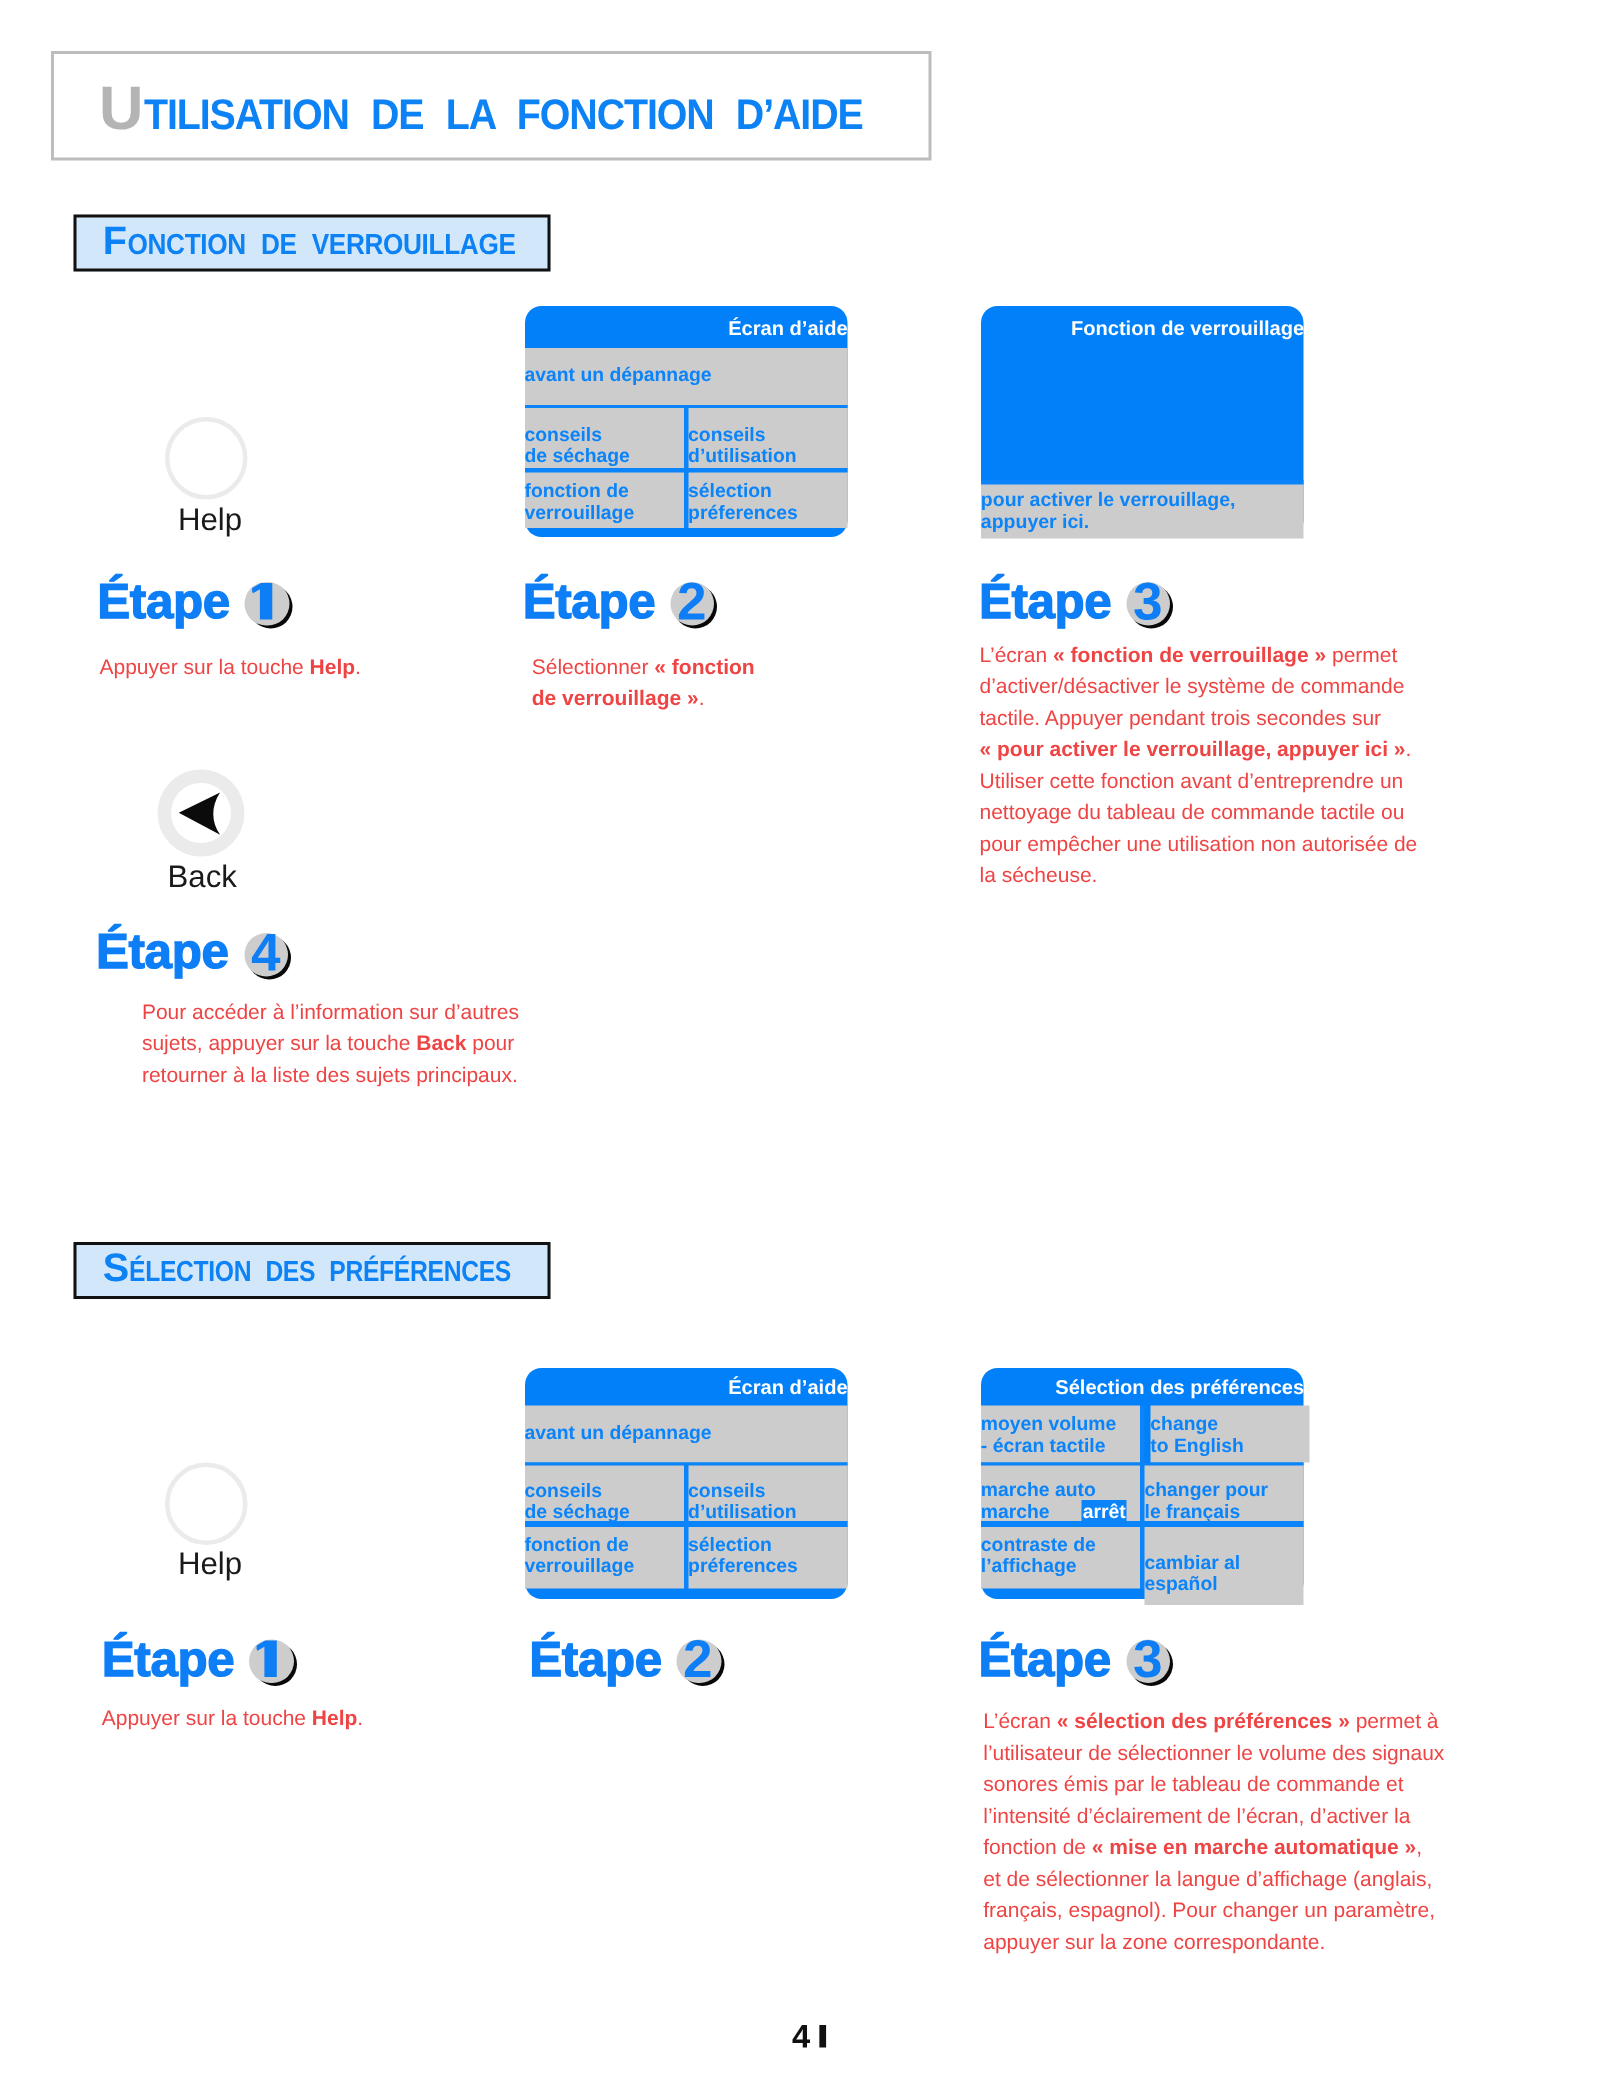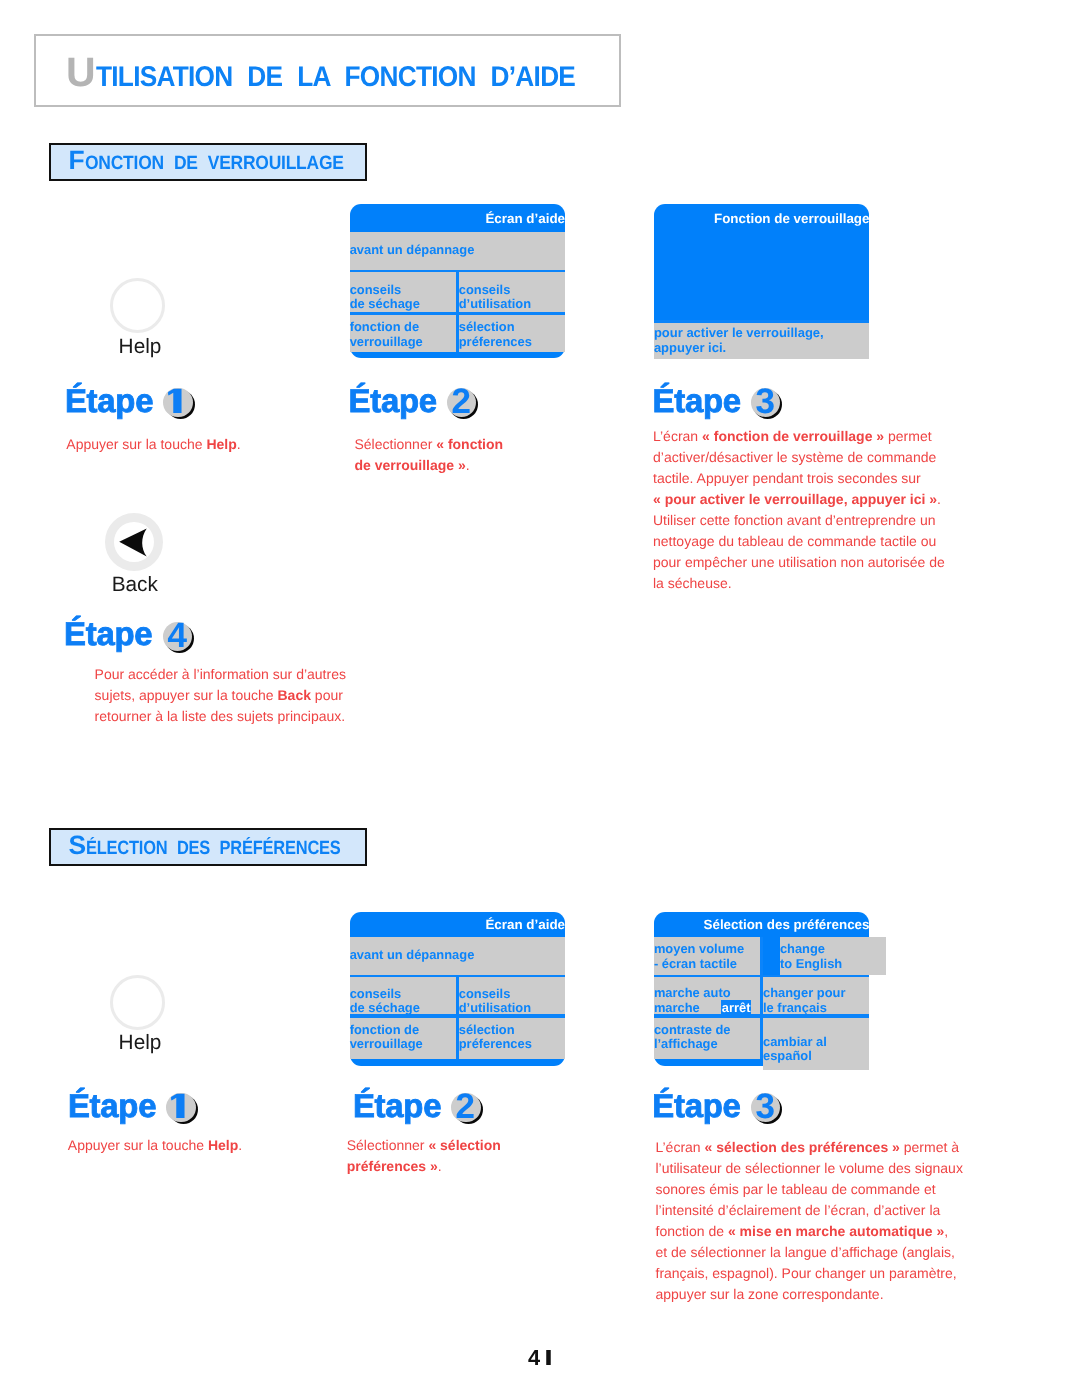--- a/index.html
+++ b/index.html
@@ -152,21 +152,21 @@
       <div class="hline" style="left:0px;width:215.4px;top:102px;height:3.3px;"></div>
       <div class="cell" style="left:0px;top:105.3px;width:106.35000000000001px;height:41.6px;padding-top:5px;font-size:12.9px;line-height:14.6px;">fonction de<br>verrouillage</div>
       <div class="vline" style="left:106.35000000000001px;top:105.3px;width:2.7px;height:41.6px;"></div>
       <div class="cell" style="left:109.05000000000001px;top:105.3px;width:106.35000000000001px;height:41.6px;padding-top:5px;font-size:12.9px;line-height:14.6px;">sélection<br>préferences</div>
     </div>
   <div class="panel" id="panelD" style="left: 653.9px; top: 912.3px; width: 215.6px; height: 153.3px;">
       <div class="hdr" style="top:4.6px;font-size:13.4px;">Sélection des préférences</div>
       <div class="hline" style="left:0px;width:215.6px;top:25.2px;height:0px;"></div>
       <div class="cell" style="left:0px;top:25.2px;width:106.45px;height:37.1px;padding-top:5px;font-size:12.9px;line-height:14.6px;">moyen volume<br>- écran tactile</div>
       <div class="vline" style="left:106.45px;top:25.2px;width:2.7px;height:37.1px;"></div>
-      <div class="cell" style="left:126px;top:25.2px;width:106.45px;height:37.1px;padding-top:5px;font-size:12.9px;line-height:14.6px;">change<br>to English</div>
+      <div class="cell" style="left:113px;top:25.2px;width:106.45px;height:37.1px;padding-top:5px;font-size:12.9px;line-height:14.6px;">change<br>to English</div>
       <div class="hline" style="left:0px;width:215.6px;top:62.3px;height:2.8px;"></div>
       <div class="cell" style="left:0px;top:65.1px;width:106.45px;height:36.9px;padding-top:9px;font-size:12.9px;line-height:14.6px;">marche auto<br>marche<span class="hl">arrêt</span></div>
       <div class="vline" style="left:106.45px;top:65.1px;width:2.7px;height:36.9px;"></div>
       <div class="cell" style="left:109.15px;top:65.1px;width:106.45px;height:36.9px;padding-top:9px;font-size:12.9px;line-height:14.6px;">changer pour<br>le français</div>
       <div class="hline" style="left:0px;width:215.6px;top:102px;height:3.3px;"></div>
       <div class="cell" style="left:0px;top:105.3px;width:106.45px;height:41.6px;padding-top:5px;font-size:12.9px;line-height:14.6px;">contraste de<br>l’affichage</div>
       <div class="vline" style="left:106.45px;top:105.3px;width:2.7px;height:41.6px;"></div>
       <div class="cell" style="left:109.15px;top:105.3px;width:106.45px;height:52px;padding-top:17px;font-size:12.9px;line-height:14.6px;">cambiar al<br>español</div>
     </div>
 
@@ -178,21 +178,20 @@
             <path d="M301 0L301 1170L30 1010L0 1080L0 1215L330 1409L780 1409L780 0Z" fill="#0d7ef5"></path>
           </g>
         </svg></span></div>
   <div class="para" style="left:67.8px;top:1134.6px;width:280px;">Appuyer sur la touche <b>Help</b>.</div>
 
   <div class="etape" style="left:352.9px;top:1084.5px;"><span>Étape</span><span class="badge"><span class="sh"></span><span class="dk"></span><svg width="32" height="32" viewBox="0 0 32 32">
           <g transform="translate(4.38,25.00) scale(0.01725,-0.01725)">
             <path d="M71 0V195Q126 316 227.5 431.0Q329 546 483 671Q631 791 690.5 869.0Q750 947 750 1022Q750 1206 565 1206Q475 1206 427.5 1157.5Q380 1109 366 1012L83 1028Q107 1224 229.5 1327.0Q352 1430 563 1430Q791 1430 913.0 1326.0Q1035 1222 1035 1034Q1035 935 996.0 855.0Q957 775 896.0 707.5Q835 640 760.5 581.0Q686 522 616.0 466.0Q546 410 488.5 353.0Q431 296 403 231H1057V0Z" fill="#0d7ef5"></path>
           </g>
         </svg></span></div>
-  <div class="para" style="left:346.7px;top:1135.3px;width:290px;">Sélectionner <b>« sélection<br>préférences »</b>.</div>
 
   <div class="etape" style="left:652.3px;top:1084.5px;"><span>Étape</span><span class="badge"><span class="sh"></span><span class="dk"></span><svg width="32" height="32" viewBox="0 0 32 32">
           <g transform="translate(4.38,25.00) scale(0.01725,-0.01725)">
             <path d="M1065 391Q1065 193 935.0 85.0Q805 -23 565 -23Q338 -23 204.0 81.5Q70 186 47 383L333 408Q360 205 564 205Q665 205 721.0 255.0Q777 305 777 408Q777 502 709.0 552.0Q641 602 507 602H409V829H501Q622 829 683.0 878.5Q744 928 744 1020Q744 1107 695.5 1156.5Q647 1206 554 1206Q467 1206 413.5 1158.0Q360 1110 352 1022L71 1042Q93 1224 222.0 1327.0Q351 1430 559 1430Q780 1430 904.5 1330.5Q1029 1231 1029 1055Q1029 928 963.5 850.5Q898 773 779 742V737Q916 714 990.5 629.5Q1065 545 1065 391Z" fill="#0d7ef5"></path>
           </g>
         </svg></span></div>
   <div class="para" style="left:655.5px;top:1136.7px;width:410px;white-space:nowrap;">L’écran <b>« sélection des préférences »</b> permet à<br>l’utilisateur de sélectionner le volume des signaux<br>sonores émis par le tableau de commande et<br>l’intensité d’éclairement de l’écran, d’activer la<br>fonction de <b>« mise en marche automatique »</b>,<br>et de sélectionner la langue d’affichage (anglais,<br>français, espagnol). Pour changer un paramètre,<br>appuyer sur la zone correspondante.</div>
 
   <div class="pagenum" style="top:1344px;padding-left:5.4px;"><svg width="28.83" height="15" viewBox="0 0 28.83 15" style="overflow:visible">
         <g transform="translate(0,15)">

